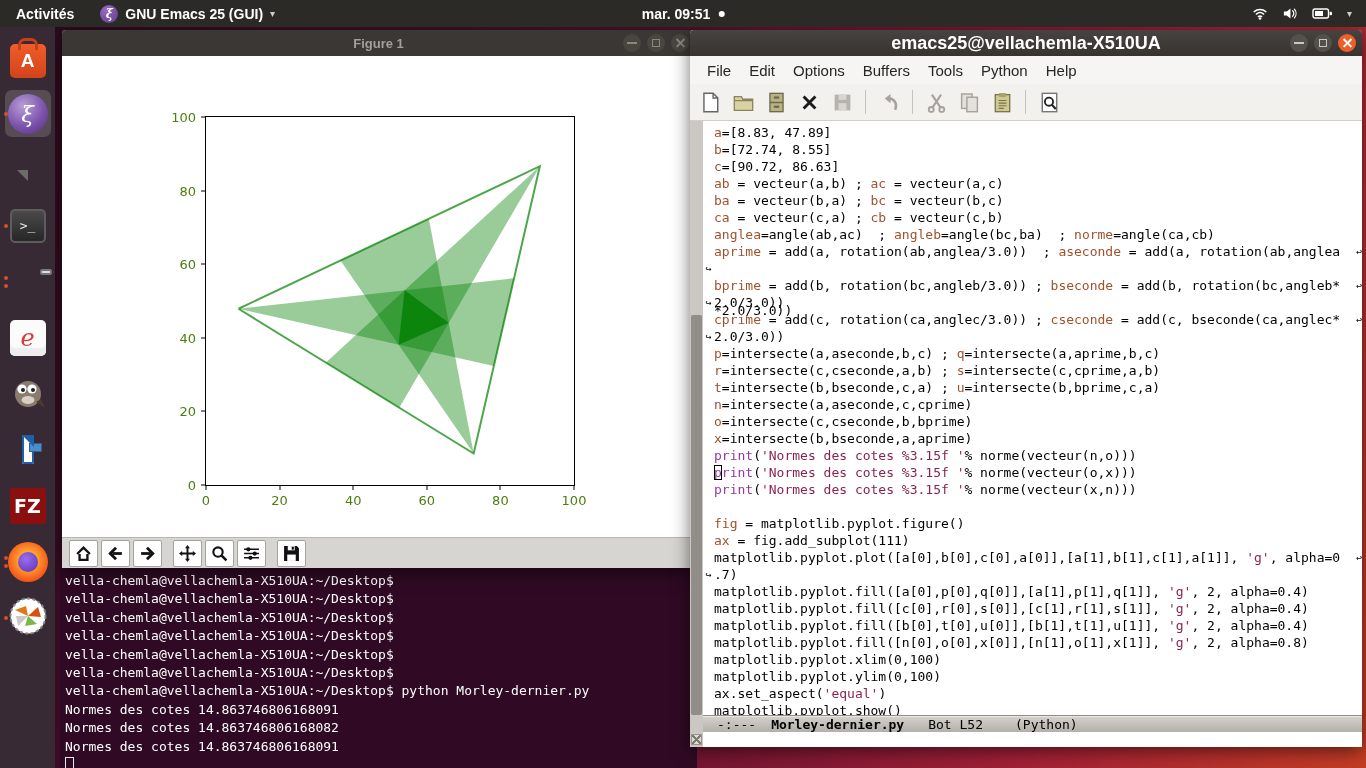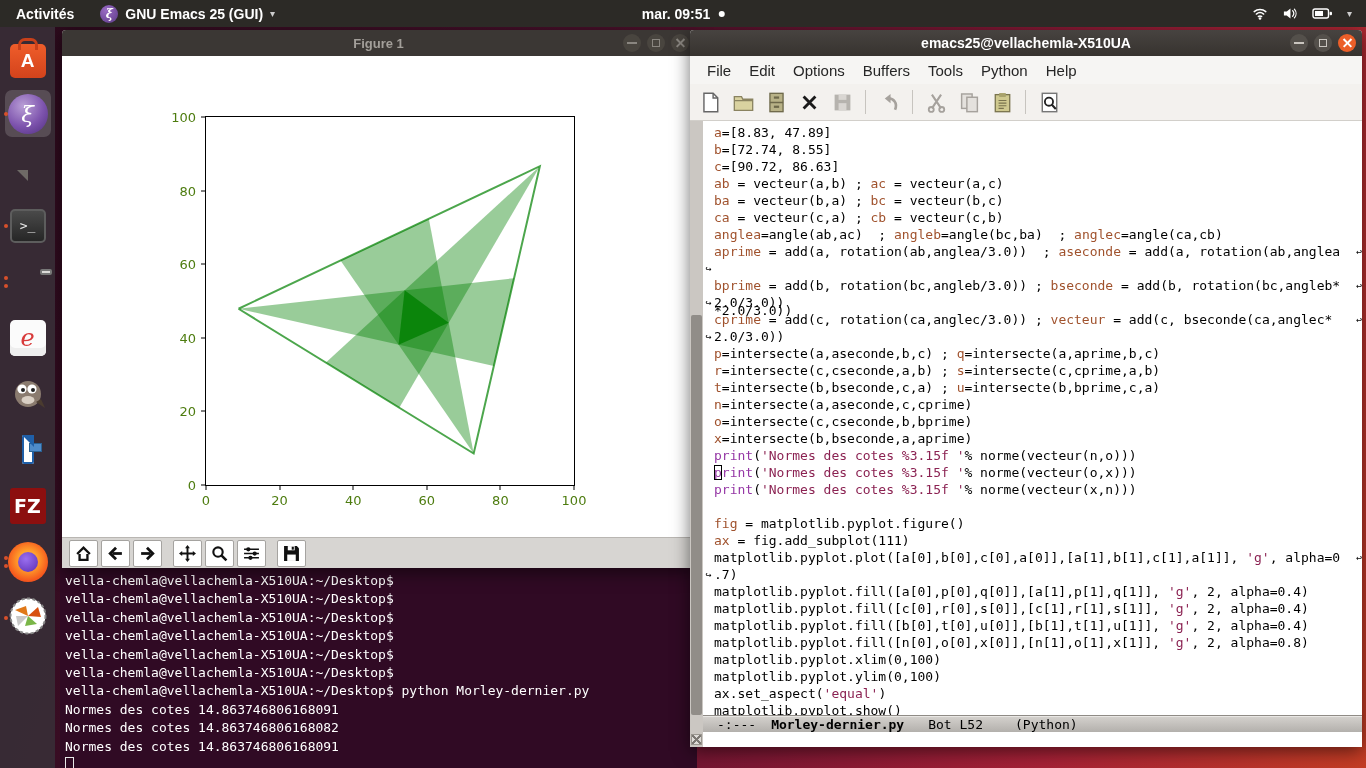--- a/index.html
+++ b/index.html
@@ -40,21 +40,21 @@
   .dk-writer:after{content:"";position:absolute;right:-2px;top:-2px;border-style:solid;border-width:0 12px 12px 0;border-color:transparent #1f5fa8 transparent transparent}
   .dk-writer-img{position:absolute;left:5px;top:6px;width:13px;height:9px;background:#4f8bc9;border:1px solid #2a6293}
   .dk-fz{width:36px;height:36px;background:#8c0f0f;border-radius:3px;color:#fff;font-weight:bold;font-size:19px;display:flex;align-items:center;justify-content:center;font-family:"DejaVu Sans",sans-serif}
   .dk-ff{width:40px;height:40px;border-radius:50%;background:radial-gradient(circle at 50% 45%,#ffd24a 0%,#ff9a2a 35%,#f4561d 70%,#d8401f 100%);display:flex;align-items:center;justify-content:center}
   .dk-ff-core{width:20px;height:20px;border-radius:50%;background:radial-gradient(circle at 40% 35%,#9a6ff0,#5b2db3)}
   .dk-grid{width:26px;height:26px;background-image:radial-gradient(#d8d4d8 2.2px,transparent 2.6px);background-size:10px 10px;background-position:1px 1px}
   .dock-spacer{margin-top:auto}
   
   .window{position:absolute;box-shadow:0 4px 18px rgba(0,0,0,.55);border-radius:4px 4px 0 0;overflow:hidden}
   .titlebar{height:26px;display:flex;align-items:center;justify-content:center;position:relative;
-    background:linear-gradient(#474340,#37332f);color:#fff;font-weight:bold;font-size:14px}
+    background:linear-gradient(#474340,#37332f);color:#fff;font-weight:bold;font-size:18px}
   .titlebar.unfocused{background:#3b3734;color:#a39f9a;font-size:13px}
   .win-buttons{position:absolute;right:6px;top:50%;transform:translateY(-50%);display:flex;gap:6px}
   .wbtn{width:18px;height:18px;border-radius:50%;background:#54504b;position:relative}
   .wbtn.dim{background:#49453f}
   .wbtn.close{background:#ec5f29}
   .wbtn .sym-min{position:absolute;left:4px;right:4px;top:8px;height:2px;background:#c9c5bf}
   .wbtn.dim .sym-min{background:#8a8680}
   .wbtn .sym-max{position:absolute;left:5px;top:5px;width:8px;height:8px;border:1.5px solid #c9c5bf}
   .wbtn.dim .sym-max{border-color:#8a8680}
   .wbtn .sym-x1,.wbtn .sym-x2{position:absolute;left:3.5px;top:8px;width:11px;height:1.8px;background:#fff}
@@ -451,26 +451,26 @@
         <div id="scroll-endbox"></div>
       </div>
       <div id="emacs-right">
         <div id="emacs-code">
             <div class="code-line"><span class="fr-l"></span><span style="white-space: pre;"><span class="tv">a</span><span class="td">=[8.83, 47.89]</span></span></div>
             <div class="code-line"><span class="fr-l"></span><span style="white-space: pre;"><span class="tv">b</span><span class="td">=[72.74, 8.55]</span></span></div>
             <div class="code-line"><span class="fr-l"></span><span style="white-space: pre;"><span class="tv">c</span><span class="td">=[90.72, 86.63]</span></span></div>
             <div class="code-line"><span class="fr-l"></span><span style="white-space: pre;"><span class="tv">ab</span><span class="td"> = vecteur(a,b) ; </span><span class="tv">ac</span><span class="td"> = vecteur(a,c)</span></span></div>
             <div class="code-line"><span class="fr-l"></span><span style="white-space: pre;"><span class="tv">ba</span><span class="td"> = vecteur(b,a) ; </span><span class="tv">bc</span><span class="td"> = vecteur(b,c)</span></span></div>
             <div class="code-line"><span class="fr-l"></span><span style="white-space: pre;"><span class="tv">ca</span><span class="td"> = vecteur(c,a) ; </span><span class="tv">cb</span><span class="td"> = vecteur(c,b)</span></span></div>
-            <div class="code-line"><span class="fr-l"></span><span style="white-space: pre;"><span class="tv">anglea</span><span class="td">=angle(ab,ac)  ; </span><span class="tv">angleb</span><span class="td">=angle(bc,ba)  ; </span><span class="tv">anglec</span><span class="td">=angle(ca,cb)</span></span></div>
+            <div class="code-line"><span class="fr-l"></span><span style="white-space: pre;"><span class="tv">anglea</span><span class="td">=angle(ab,ac)  ; </span><span class="tv">angleb</span><span class="td">=angle(bc,ba)  ; </span><span class="tv">norme</span><span class="td">=angle(ca,cb)</span></span></div>
             <div class="code-line"><span class="fr-l"></span><span style="white-space: pre;"><span class="tv">aprime</span><span class="td"> = add(a, rotation(ab,anglea/3.0))  ; </span><span class="tv">aseconde</span><span class="td"> = add(a, rotation(ab,anglea</span></span><span class="fr-r">↩</span></div>
             <div class="code-line"><span class="fr-l">↪</span><span style="white-space: pre; margin-top: 42px;"><span class="td">*2.0/3.0))</span></span></div>
             <div class="code-line"><span class="fr-l"></span><span style="white-space: pre;"><span class="tv">bprime</span><span class="td"> = add(b, rotation(bc,angleb/3.0)) ; </span><span class="tv">bseconde</span><span class="td"> = add(b, rotation(bc,angleb*</span></span><span class="fr-r">↩</span></div>
             <div class="code-line"><span class="fr-l">↪</span><span style="white-space: pre;"><span class="td">2.0/3.0))</span></span></div>
-            <div class="code-line"><span class="fr-l"></span><span style="white-space: pre;"><span class="tv">cprime</span><span class="td"> = add(c, rotation(ca,anglec/3.0)) ; </span><span class="tv">vecteur</span><span class="td"> = add(c, bseconde(ca,anglec*</span></span><span class="fr-r">↩</span></div>
+            <div class="code-line"><span class="fr-l"></span><span style="white-space: pre;"><span class="tv">cprime</span><span class="td"> = add(c, rotation(ca,anglec/3.0)) ; </span><span class="tv">cseconde</span><span class="td"> = add(c, bseconde(ca,anglec*</span></span><span class="fr-r">↩</span></div>
             <div class="code-line"><span class="fr-l">↪</span><span style="white-space: pre;"><span class="td">2.0/3.0))</span></span></div>
             <div class="code-line"><span class="fr-l"></span><span style="white-space: pre;"><span class="tv">p</span><span class="td">=intersecte(a,aseconde,b,c) ; </span><span class="tv">q</span><span class="td">=intersecte(a,aprime,b,c)</span></span></div>
             <div class="code-line"><span class="fr-l"></span><span style="white-space: pre;"><span class="tv">r</span><span class="td">=intersecte(c,cseconde,a,b) ; </span><span class="tv">s</span><span class="td">=intersecte(c,cprime,a,b)</span></span></div>
             <div class="code-line"><span class="fr-l"></span><span style="white-space: pre;"><span class="tv">t</span><span class="td">=intersecte(b,bseconde,c,a) ; </span><span class="tv">u</span><span class="td">=intersecte(b,bprime,c,a)</span></span></div>
             <div class="code-line"><span class="fr-l"></span><span style="white-space: pre;"><span class="tv">n</span><span class="td">=intersecte(a,aseconde,c,cprime)</span></span></div>
             <div class="code-line"><span class="fr-l"></span><span style="white-space: pre;"><span class="tv">o</span><span class="td">=intersecte(c,cseconde,b,bprime)</span></span></div>
             <div class="code-line"><span class="fr-l"></span><span style="white-space: pre;"><span class="tv">x</span><span class="td">=intersecte(b,bseconde,a,aprime)</span></span></div>
             <div class="code-line"><span class="fr-l"></span><span style="white-space: pre;"><span class="tb">print</span><span class="td">(</span><span class="ts">'Normes des cotes %3.15f '</span><span class="td">% norme(vecteur(n,o)))</span></span></div>
             <div class="code-line"><span class="fr-l"></span><span style="white-space: pre;"><span class="tbc">p</span><span class="tb">rint</span><span class="td">(</span><span class="ts">'Normes des cotes %3.15f '</span><span class="td">% norme(vecteur(o,x)))</span></span></div>
             <div class="code-line"><span class="fr-l"></span><span style="white-space: pre;"><span class="tb">print</span><span class="td">(</span><span class="ts">'Normes des cotes %3.15f '</span><span class="td">% norme(vecteur(x,n)))</span></span></div>

